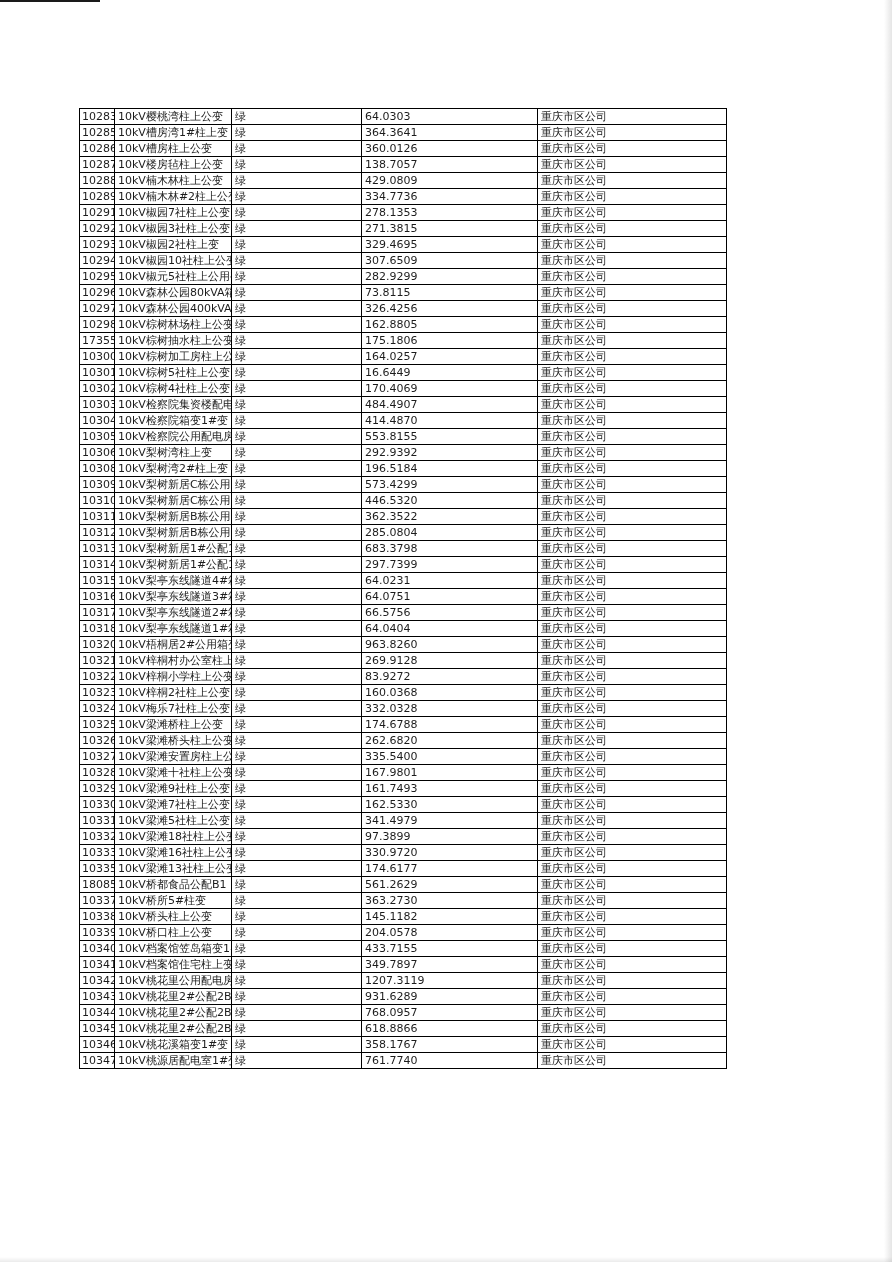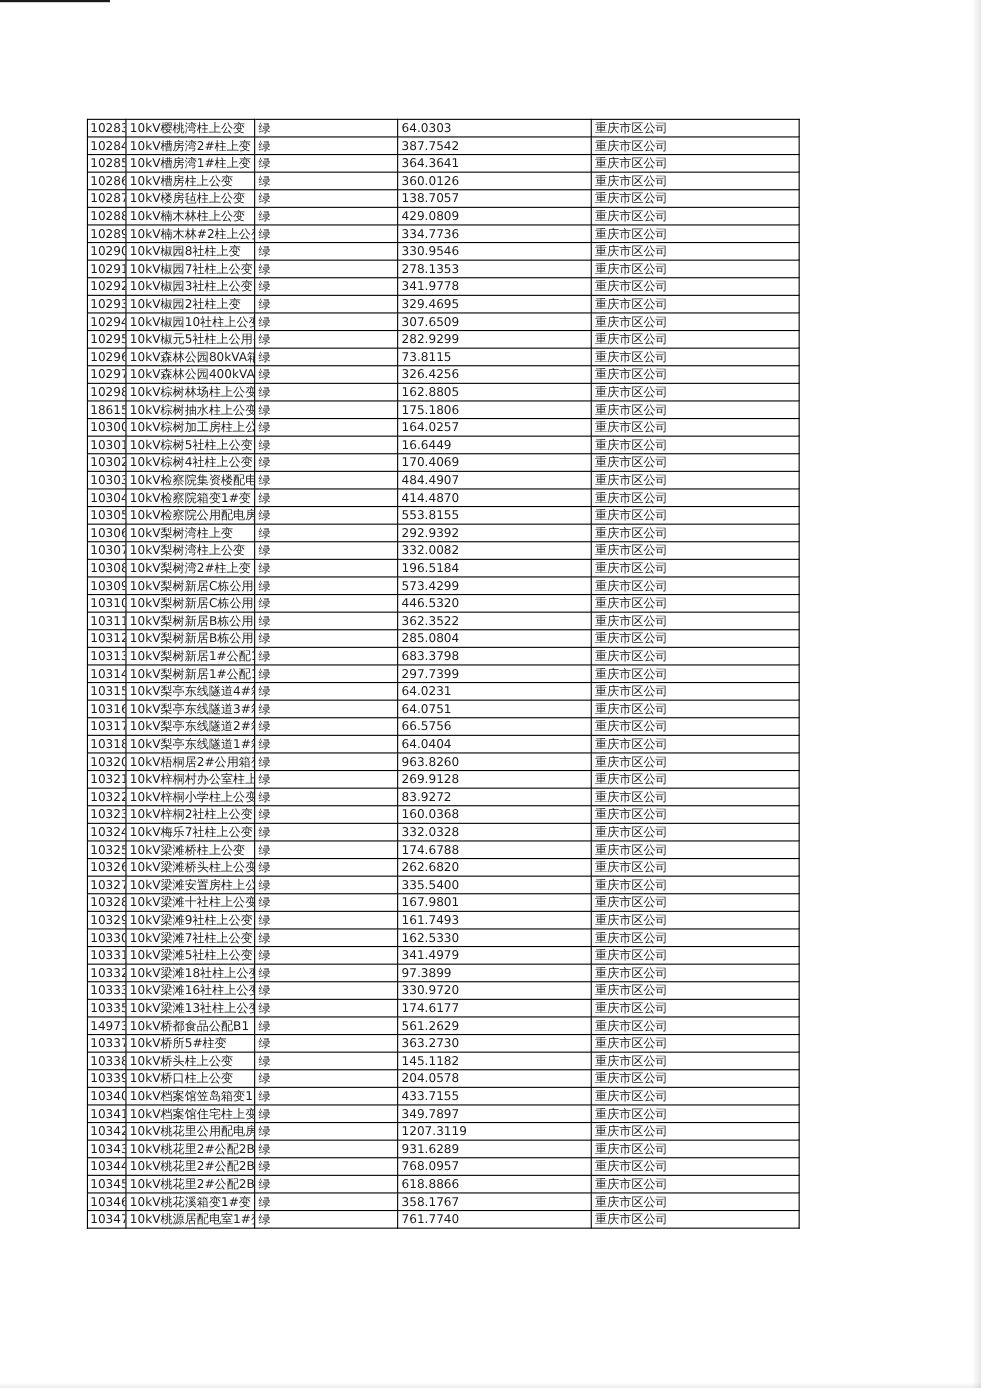--- a/index.html
+++ b/index.html
@@ -82,27 +82,20 @@
   </colgroup>
   <tbody>
       <tr>
         <td class="c0">10283</td>
         <td class="c1">10kV樱桃湾柱上公变</td>
         <td class="c2">绿</td>
         <td class="c3">64.0303</td>
         <td class="c4">重庆市区公司</td>
       </tr>
       <tr>
-        <td class="c0">10284</td>
-        <td class="c1">10kV槽房湾2#柱上变</td>
-        <td class="c2">绿</td>
-        <td class="c3">387.7542</td>
-        <td class="c4">重庆市区公司</td>
-      </tr>
-      <tr>
         <td class="c0">10285</td>
         <td class="c1">10kV槽房湾1#柱上变</td>
         <td class="c2">绿</td>
         <td class="c3">364.3641</td>
         <td class="c4">重庆市区公司</td>
       </tr>
       <tr>
         <td class="c0">10286</td>
         <td class="c1">10kV槽房柱上公变</td>
         <td class="c2">绿</td>
@@ -124,38 +117,31 @@
         <td class="c4">重庆市区公司</td>
       </tr>
       <tr>
         <td class="c0">10289</td>
         <td class="c1">10kV楠木林#2柱上公变</td>
         <td class="c2">绿</td>
         <td class="c3">334.7736</td>
         <td class="c4">重庆市区公司</td>
       </tr>
       <tr>
-        <td class="c0">10290</td>
-        <td class="c1">10kV椒园8社柱上变</td>
-        <td class="c2">绿</td>
-        <td class="c3">330.9546</td>
-        <td class="c4">重庆市区公司</td>
-      </tr>
-      <tr>
         <td class="c0">10291</td>
         <td class="c1">10kV椒园7社柱上公变</td>
         <td class="c2">绿</td>
         <td class="c3">278.1353</td>
         <td class="c4">重庆市区公司</td>
       </tr>
       <tr>
         <td class="c0">10292</td>
         <td class="c1">10kV椒园3社柱上公变</td>
         <td class="c2">绿</td>
-        <td class="c3">341.9778</td>
+        <td class="c3">271.3815</td>
         <td class="c4">重庆市区公司</td>
       </tr>
       <tr>
         <td class="c0">10293</td>
         <td class="c1">10kV椒园2社柱上变</td>
         <td class="c2">绿</td>
         <td class="c3">329.4695</td>
         <td class="c4">重庆市区公司</td>
       </tr>
       <tr>
@@ -187,21 +173,21 @@
         <td class="c4">重庆市区公司</td>
       </tr>
       <tr>
         <td class="c0">10298</td>
         <td class="c1">10kV棕树林场柱上公变</td>
         <td class="c2">绿</td>
         <td class="c3">162.8805</td>
         <td class="c4">重庆市区公司</td>
       </tr>
       <tr>
-        <td class="c0">18615</td>
+        <td class="c0">17355</td>
         <td class="c1">10kV棕树抽水柱上公变</td>
         <td class="c2">绿</td>
         <td class="c3">175.1806</td>
         <td class="c4">重庆市区公司</td>
       </tr>
       <tr>
         <td class="c0">10300</td>
         <td class="c1">10kV棕树加工房柱上公变</td>
         <td class="c2">绿</td>
         <td class="c3">164.0257</td>
@@ -243,27 +229,20 @@
         <td class="c4">重庆市区公司</td>
       </tr>
       <tr>
         <td class="c0">10306</td>
         <td class="c1">10kV梨树湾柱上变</td>
         <td class="c2">绿</td>
         <td class="c3">292.9392</td>
         <td class="c4">重庆市区公司</td>
       </tr>
       <tr>
-        <td class="c0">10307</td>
-        <td class="c1">10kV梨树湾柱上公变</td>
-        <td class="c2">绿</td>
-        <td class="c3">332.0082</td>
-        <td class="c4">重庆市区公司</td>
-      </tr>
-      <tr>
         <td class="c0">10308</td>
         <td class="c1">10kV梨树湾2#柱上变</td>
         <td class="c2">绿</td>
         <td class="c3">196.5184</td>
         <td class="c4">重庆市区公司</td>
       </tr>
       <tr>
         <td class="c0">10309</td>
         <td class="c1">10kV梨树新居C栋公用配电</td>
         <td class="c2">绿</td>
@@ -432,21 +411,21 @@
         <td class="c4">重庆市区公司</td>
       </tr>
       <tr>
         <td class="c0">10335</td>
         <td class="c1">10kV梁滩13社柱上公变</td>
         <td class="c2">绿</td>
         <td class="c3">174.6177</td>
         <td class="c4">重庆市区公司</td>
       </tr>
       <tr>
-        <td class="c0">14973</td>
+        <td class="c0">18085</td>
         <td class="c1">10kV桥都食品公配B1</td>
         <td class="c2">绿</td>
         <td class="c3">561.2629</td>
         <td class="c4">重庆市区公司</td>
       </tr>
       <tr>
         <td class="c0">10337</td>
         <td class="c1">10kV桥所5#柱变</td>
         <td class="c2">绿</td>
         <td class="c3">363.2730</td>

